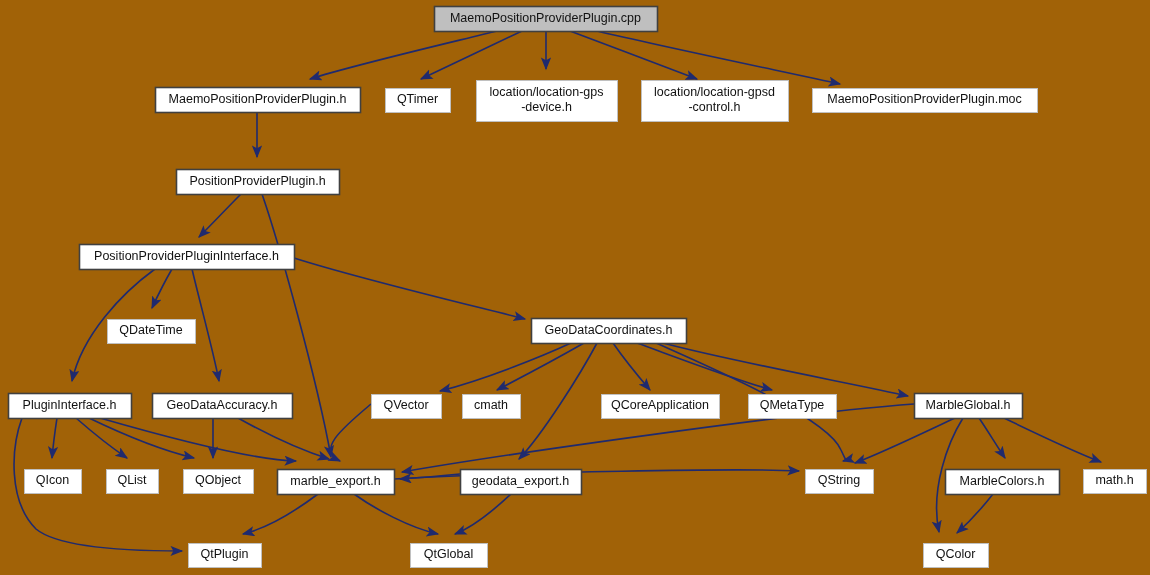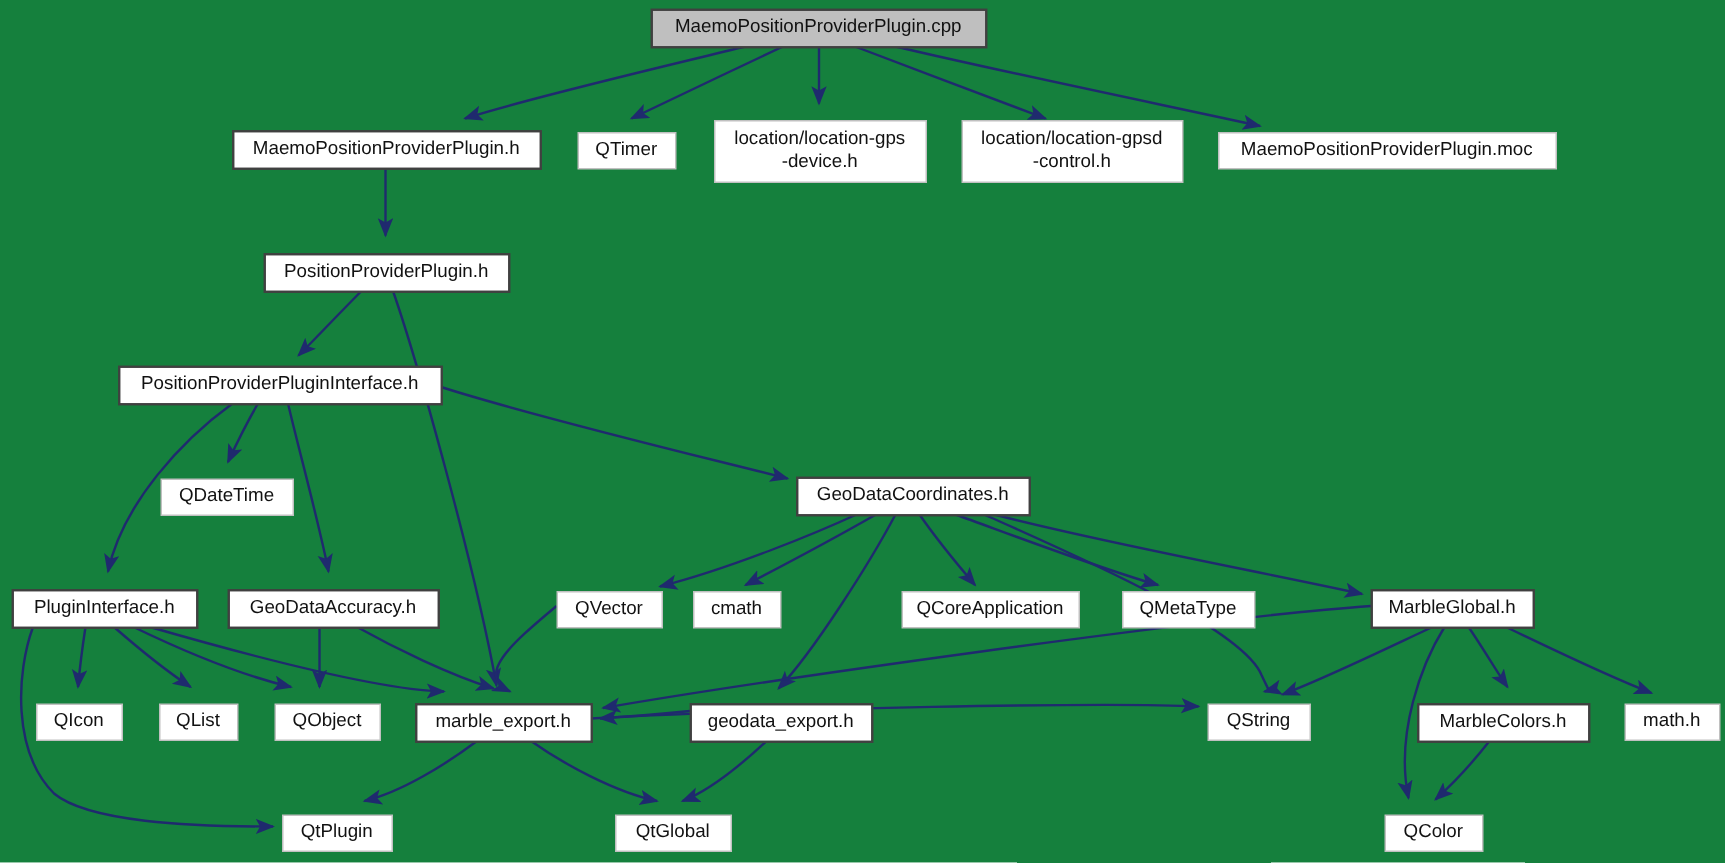--- a/index.html
+++ b/index.html
@@ -4,21 +4,21 @@
 <style>
   html, body {
     margin: 0;
     padding: 0;
     background: #ffffff;
   }
   #graph-root {
     position: relative;
     width: 1150px;
     height: 575px;
-    background: #15803d;
+    background: #a16207;
     font-family: "Liberation Sans", sans-serif;
     overflow: hidden;
   }
   svg#graph-svg {
     position: absolute;
     left: 0;
     top: 0;
     width: 1150px;
     height: 575px;
     display: block;

